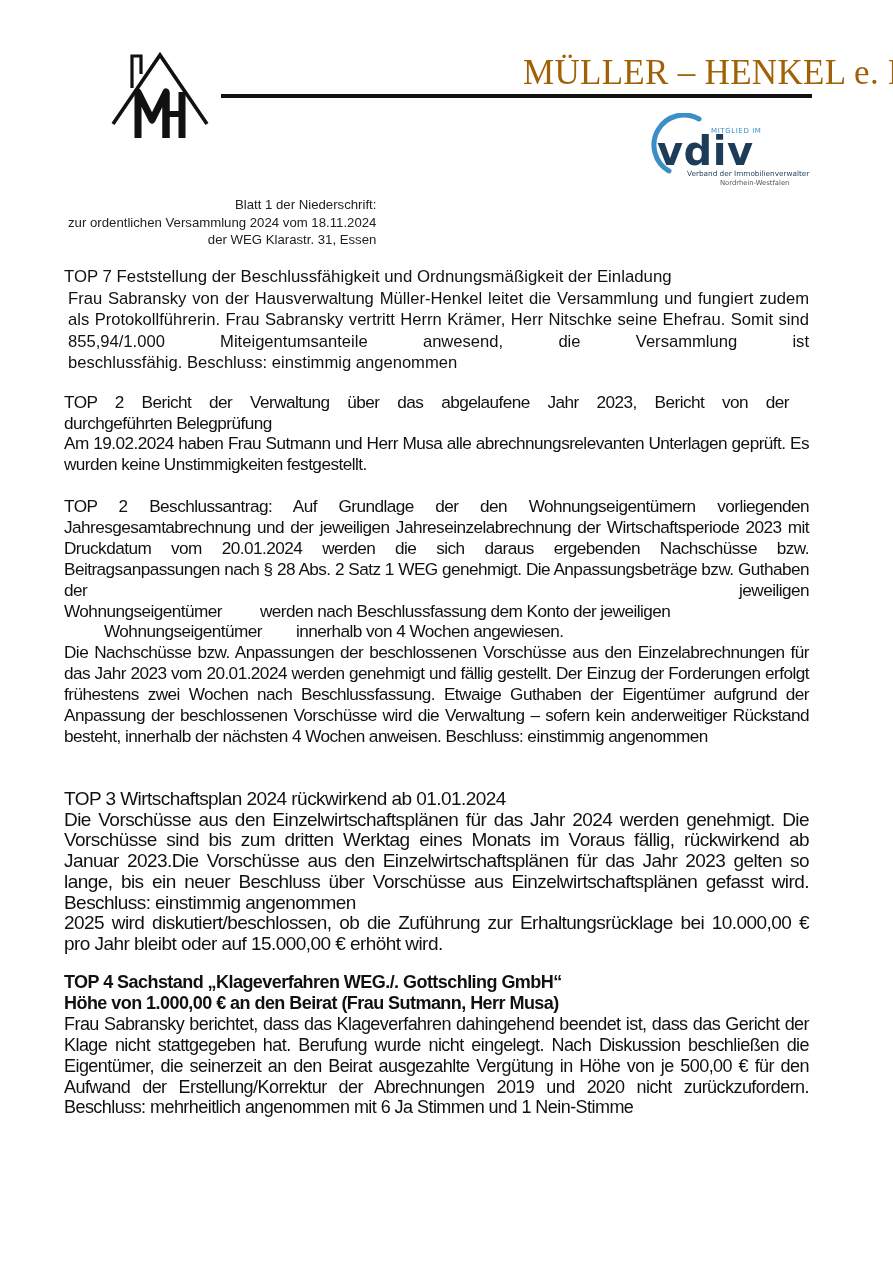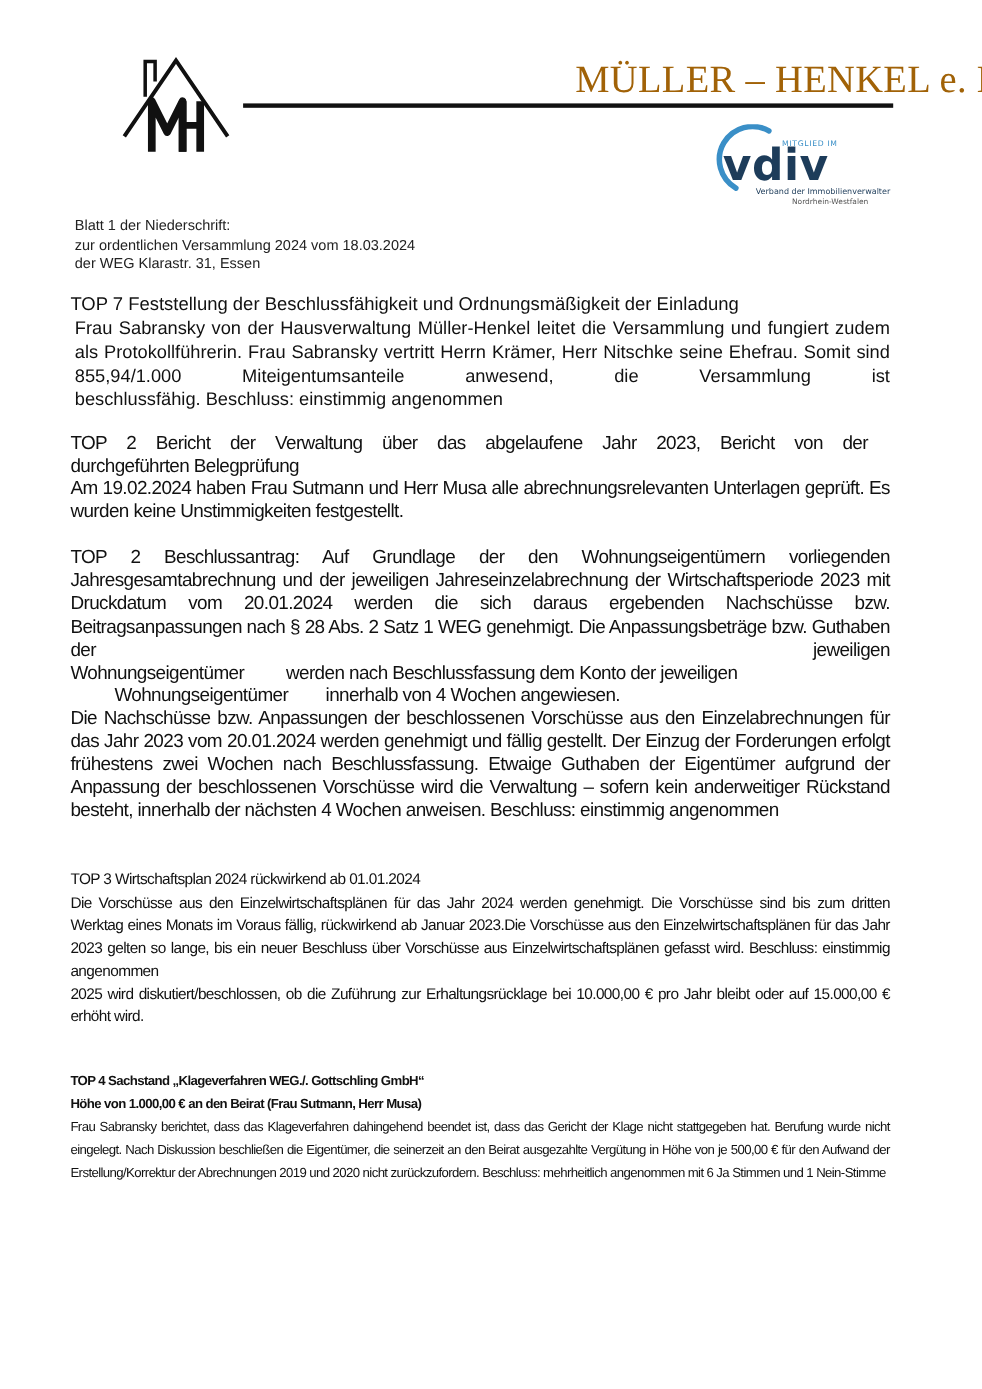--- a/index.html
+++ b/index.html
@@ -15,21 +15,21 @@
       color: #a16207; white-space: nowrap;
     }
     .header-rule { position: absolute; left: 221px; top: 94px; width: 591px; height: 4px; background: #111; }
     .vdiv { position: absolute; left: 645px; top: 113px; width: 170px; height: 75px; }
     .vdiv-arc { position: absolute; left: 0; top: 0; }
     .vdiv-member { position: absolute; left: 66px; top: 14px; font-size: 7px; font-weight: normal; color: #3a8fc7; letter-spacing: 0.6px; font-family: "DejaVu Sans", sans-serif; }
     .vdiv-word { position: absolute; left: 12px; top: 22px; font-size: 40px; font-weight: bold; color: #1d3c5a; letter-spacing: 0.5px; font-family: "DejaVu Sans", sans-serif; line-height: 32px; }
     .vdiv-line1 { position: absolute; left: 42px; top: 56px; font-size: 7.3px; color: #1d3c5a; white-space: nowrap; font-family: "DejaVu Sans", sans-serif; }
     .vdiv-line2 { position: absolute; left: 42px; top: 66px; font-size: 6.8px; color: #555; white-space: nowrap; font-family: "DejaVu Sans", sans-serif; padding-left: 33px; }
 
-    .meta { position: absolute; left: 68px; top: 196px; font-size: 13.2px; line-height: 17.5px; color: #222; }
+    .meta { position: absolute; left: 68px; top: 196px; font-size: 13.2px; line-height: 17.5px; color: #222; text-align: right; }
     .meta div { white-space: nowrap; }
 
     .sec { position: absolute; left: 64px; width: 745px; font-size: 16.6px; line-height: 21px; color: #111; }
     .sec p { margin: 0; text-align: justify; }
     .narrow { font-family: "Liberation Sans Narrow", "Liberation Sans", sans-serif; letter-spacing: -0.55px; }
     .hd { white-space: nowrap; }
     .nj { text-align: right; text-align-last: auto !important; }
     .b { font-weight: bold; }
     .gap { display: inline-block; }
   </style>
@@ -59,21 +59,21 @@
     <path d="M54,6 A26,26 0 1 0 24,58" fill="none" stroke="#3a8fc7" stroke-width="5" stroke-linecap="round"></path>
   </svg>
   <div class="vdiv-member">MITGLIED IM</div>
   <div class="vdiv-word">vdiv</div>
   <div class="vdiv-line1">Verband der Immobilienverwalter</div>
   <div class="vdiv-line2">Nordrhein-Westfalen</div>
 </div>
 
 <div class="meta">
   <div>Blatt 1 der Niederschrift:</div>
-  <div>zur ordentlichen Versammlung 2024 vom 18.03.2024</div>
+  <div>zur ordentlichen Versammlung 2024 vom 18.11.2024</div>
   <div>der WEG Klarastr. 31, Essen</div>
 </div>
 
 <div class="sec" style="top:266px; line-height:21.5px;">
   <p class="hd" style="font-size:16.8px;">TOP 7 Feststellung der Beschlussfähigkeit und Ordnungsmäßigkeit der Einladung</p>
   <p style="padding-left:4px; text-align:justify; text-align-last:justify;">
     <span>Frau Sabransky von der Hausverwaltung Müller-Henkel leitet die Versammlung und fungiert zudem als Protokollführerin. Frau Sabransky vertritt Herrn Krämer, Herr Nitschke seine Ehefrau. Somit sind 855,94/1.000 Miteigentumsanteile anwesend, die Versammlung ist</span>
   </p>
   <p style="padding-left:4px;">beschlussfähig. Beschluss: einstimmig angenommen</p>
 </div>
@@ -90,23 +90,23 @@
   </p>
   <p class="nj" style="white-space:nowrap;">
     <span>Wohnungseigentümer</span><span class="gap" style="width:38px;"></span><span>werden nach Beschlussfassung dem Konto der jeweiligen</span>
   </p>
   <p class="nj" style="white-space:nowrap;margin-left:40px;">
     <span>Wohnungseigentümer</span><span class="gap" style="width:34px;"></span><span>innerhalb von 4 Wochen angewiesen.</span>
   </p>
   <p>Die Nachschüsse bzw. Anpassungen der beschlossenen Vorschüsse aus den Einzelabrechnungen für das Jahr 2023 vom 20.01.2024 werden genehmigt und fällig gestellt. Der Einzug der Forderungen erfolgt frühestens zwei Wochen nach Beschlussfassung. Etwaige Guthaben der Eigentümer aufgrund der Anpassung der beschlossenen Vorschüsse wird die Verwaltung – sofern kein anderweitiger Rückstand besteht, innerhalb der nächsten 4 Wochen anweisen. Beschluss: einstimmig angenommen</p>
 </div>
 
-<div class="sec narrow" style="top:789px; font-size:14px; line-height:20.7px;">
+<div class="sec narrow" style="top:789px; font-size:19px; line-height:20.7px;">
   <p>TOP 3 Wirtschaftsplan 2024 rückwirkend ab 01.01.2024</p>
   <p>Die Vorschüsse aus den Einzelwirtschaftsplänen für das Jahr 2024 werden genehmigt. Die Vorschüsse sind bis zum dritten Werktag eines Monats im Voraus fällig, rückwirkend ab Januar 2023.Die Vorschüsse aus den Einzelwirtschaftsplänen für das Jahr 2023 gelten so lange, bis ein neuer Beschluss über Vorschüsse aus Einzelwirtschaftsplänen gefasst wird. Beschluss: einstimmig angenommen</p>
   <p>2025 wird diskutiert/beschlossen, ob die Zuführung zur Erhaltungsrücklage bei 10.000,00 € pro Jahr bleibt oder auf 15.000,00 € erhöht wird.</p>
 </div>
 
-<div class="sec narrow" style="top:972px; font-size:12px; line-height:20.9px;">
+<div class="sec narrow" style="top:972px; font-size:18px; line-height:20.9px;">
   <p class="b">TOP 4 Sachstand „Klageverfahren WEG./. Gottschling GmbH“</p>
   <p class="b">Höhe von 1.000,00 € an den Beirat (Frau Sutmann, Herr Musa)</p>
   <p>Frau Sabransky berichtet, dass das Klageverfahren dahingehend beendet ist, dass das Gericht der Klage nicht stattgegeben hat. Berufung wurde nicht eingelegt. Nach Diskussion beschließen die Eigentümer, die seinerzeit an den Beirat ausgezahlte Vergütung in Höhe von je 500,00 € für den Aufwand der Erstellung/Korrektur der Abrechnungen 2019 und 2020 nicht zurückzufordern. Beschluss: mehrheitlich angenommen mit 6 Ja Stimmen und 1 Nein-Stimme</p>
 </div>
 
 </body></html>

